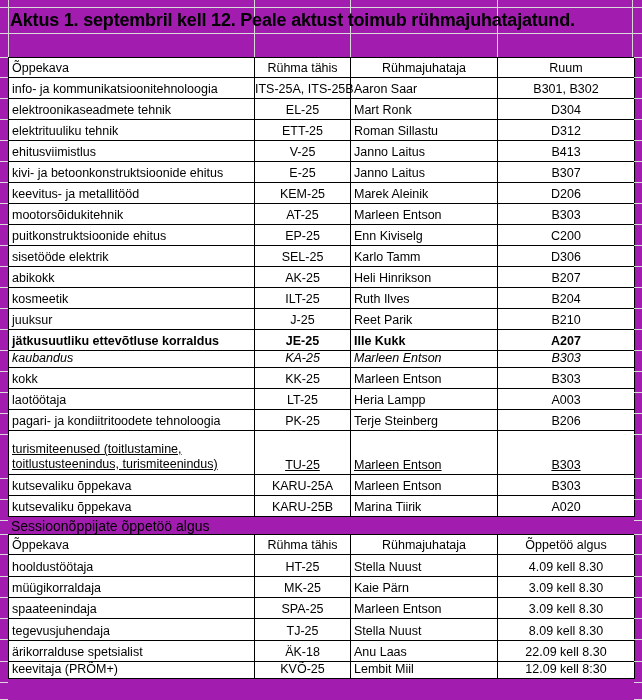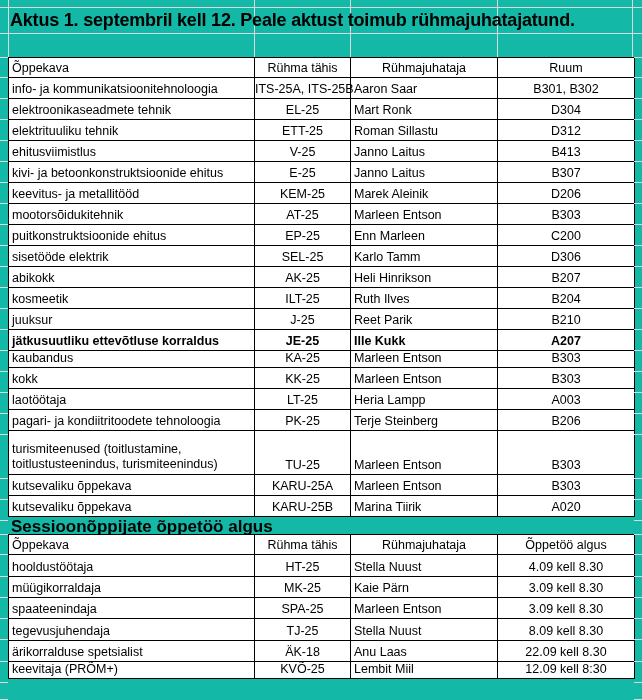--- a/index.html
+++ b/index.html
@@ -1,21 +1,21 @@
 <!DOCTYPE html>
 <html><head>
 <meta charset="utf-8">
 <style>
   html,body{margin:0;padding:0;}
   body{
     width:642px;height:700px;background:#ffffff;
     font-family:"Liberation Sans", sans-serif;color:#000;
     -webkit-font-smoothing:antialiased;
   }
-  #sheet{position:relative;width:642px;height:700px;overflow:hidden;background:#14b8a6;}
+  #sheet{position:relative;width:642px;height:700px;overflow:hidden;background:#a21caf;}
   .gl{position:absolute;background:#d9d9d9;pointer-events:none;}
   .gl.h{height:1px;left:0;width:642px;}
   .gl.v{width:1px;top:0;height:57px;}
   #doc-title{
     position:absolute;left:8px;top:7px;height:26px;line-height:26px;
     font-size:18px;font-weight:bold;letter-spacing:-0.2px;white-space:nowrap;
     padding-left:2px;
   }
   table{
     position:absolute;left:8px;border-collapse:collapse;table-layout:fixed;
@@ -26,21 +26,21 @@
   th,td{
     border:1px solid #000;font-size:12.5px;vertical-align:bottom;
     padding:0 0 2px 0;white-space:nowrap;overflow:visible;
   }
   th{font-weight:normal;}
   .al-l{text-align:left;padding-left:3px;}
   .al-c{text-align:center;}
   td.wrap{white-space:normal;line-height:15px;}
   #section-title{
     position:absolute;left:8px;top:519px;height:15px;line-height:15px;
-    font-size:17px;font-weight:bold;padding-left:3px;white-space:nowrap;
+    font-size:14px;font-weight:normal;padding-left:3px;white-space:nowrap;
   }
   .tick{position:absolute;height:1px;background:#d9d9d9;pointer-events:none;}
 </style>
 </head>
 <body>
 
 <div id="sheet">
 
   <div class="gl h" style="top:7px"></div>
   <div class="gl h" style="top:33px"></div>
@@ -106,21 +106,21 @@
         </tr>
         <tr style="height: 21px;">
           <td class="al-l">mootorsõidukitehnik</td>
           <td class="al-c">AT-25</td>
           <td class="al-l">Marleen Entson</td>
           <td class="al-c">B303</td>
         </tr>
         <tr style="height: 21px;">
           <td class="al-l">puitkonstruktsioonide ehitus</td>
           <td class="al-c">EP-25</td>
-          <td class="al-l">Enn Marleen</td>
+          <td class="al-l">Enn Kiviselg</td>
           <td class="al-c">C200</td>
         </tr>
         <tr style="height: 21px;">
           <td class="al-l">sisetööde elektrik</td>
           <td class="al-c">SEL-25</td>
           <td class="al-l">Karlo Tamm</td>
           <td class="al-c">D306</td>
         </tr>
         <tr style="height: 21px;">
           <td class="al-l">abikokk</td>
@@ -139,21 +139,21 @@
           <td class="al-c">J-25</td>
           <td class="al-l">Reet Parik</td>
           <td class="al-c">B210</td>
         </tr>
         <tr style="height: 21px; font-weight: bold;">
           <td class="al-l">jätkusuutliku ettevõtluse korraldus</td>
           <td class="al-c">JE-25</td>
           <td class="al-l">Ille Kukk</td>
           <td class="al-c">A207</td>
         </tr>
-        <tr style="height: 15px;">
+        <tr style="height: 15px; font-style: italic;">
           <td class="al-l">kaubandus</td>
           <td class="al-c">KA-25</td>
           <td class="al-l">Marleen Entson</td>
           <td class="al-c">B303</td>
         </tr>
         <tr style="height: 21px;">
           <td class="al-l">kokk</td>
           <td class="al-c">KK-25</td>
           <td class="al-l">Marleen Entson</td>
           <td class="al-c">B303</td>
@@ -163,21 +163,21 @@
           <td class="al-c">LT-25</td>
           <td class="al-l">Heria Lampp</td>
           <td class="al-c">A003</td>
         </tr>
         <tr style="height: 21px;">
           <td class="al-l">pagari- ja kondiitritoodete tehnoloogia</td>
           <td class="al-c">PK-25</td>
           <td class="al-l">Terje Steinberg</td>
           <td class="al-c">B206</td>
         </tr>
-        <tr style="height: 44px;">
+        <tr style="height: 44px; text-decoration: underline;">
           <td class="al-l wrap">turismiteenused (toitlustamine, toitlustusteenindus, turismiteenindus)</td>
           <td class="al-c">TU-25</td>
           <td class="al-l">Marleen Entson</td>
           <td class="al-c">B303</td>
         </tr>
         <tr style="height: 21px;">
           <td class="al-l">kutsevaliku õppekava</td>
           <td class="al-c">KARU-25A</td>
           <td class="al-l">Marleen Entson</td>
           <td class="al-c">B303</td>

